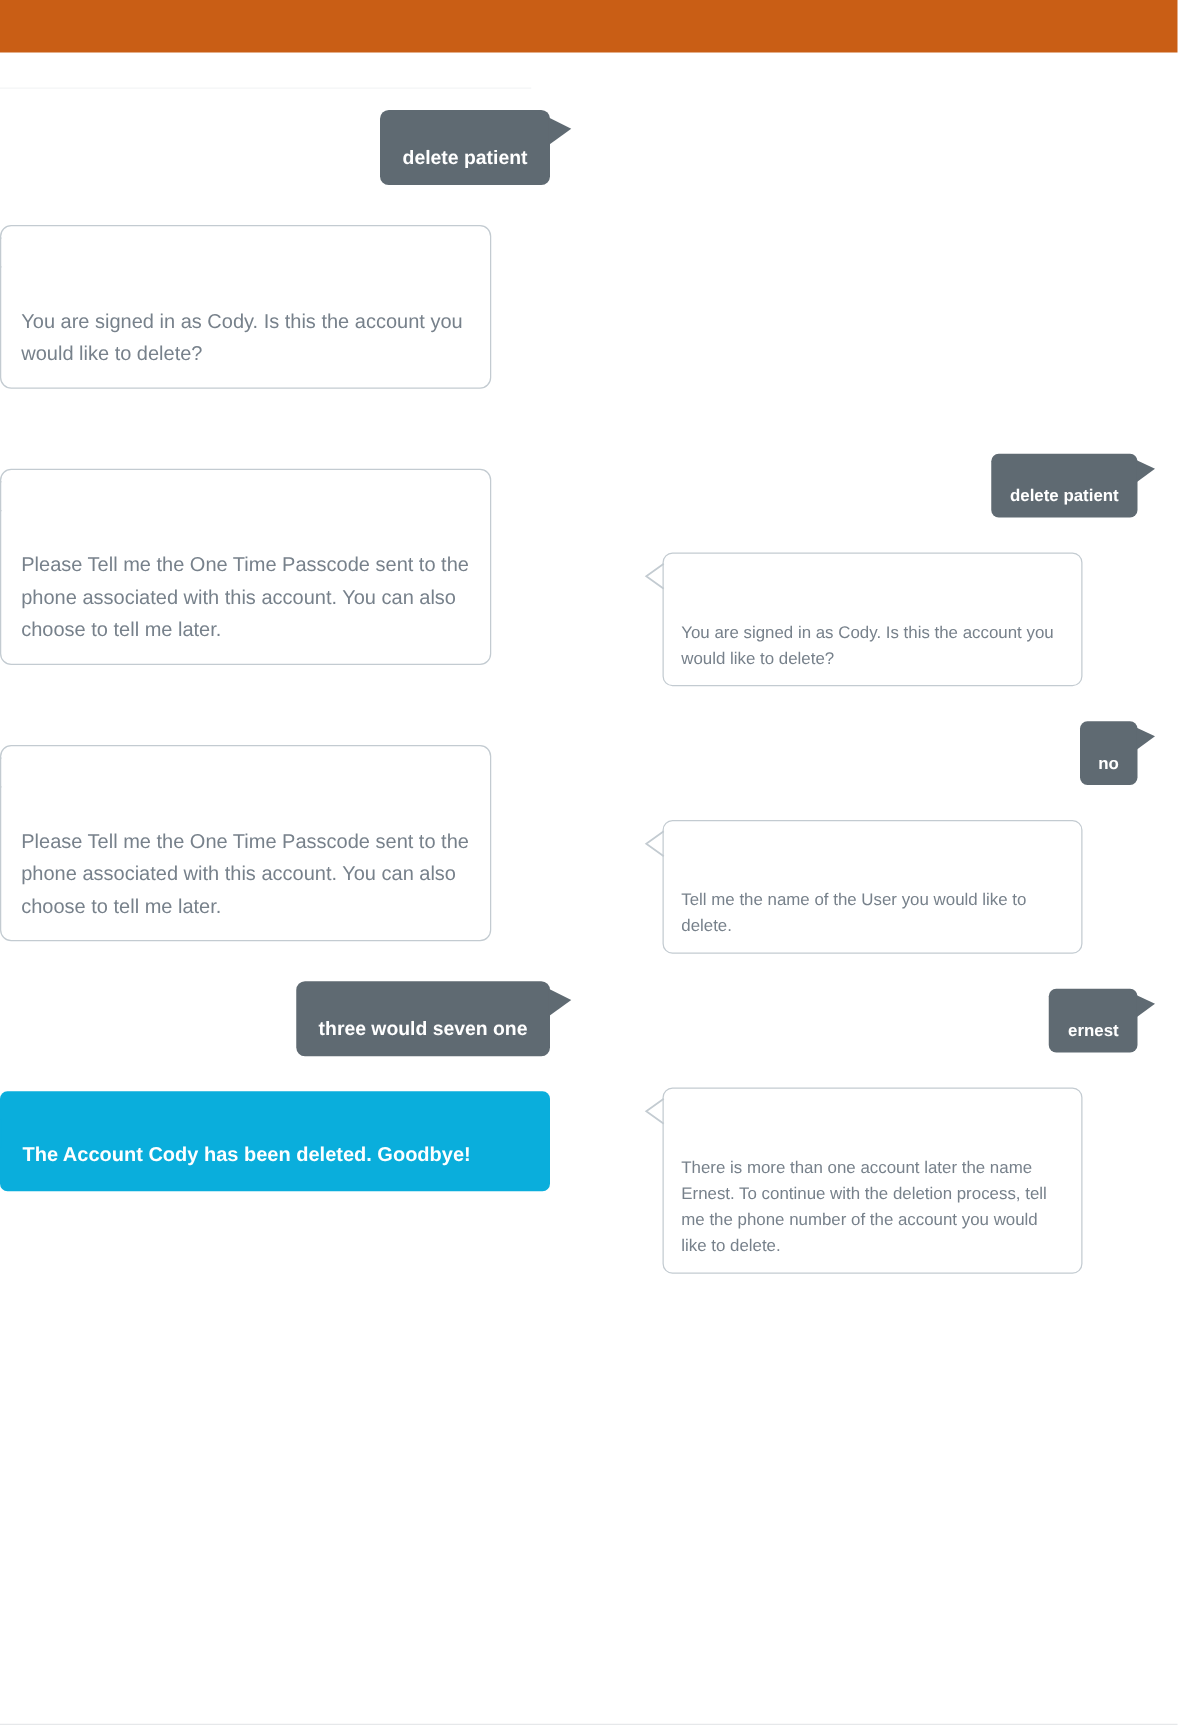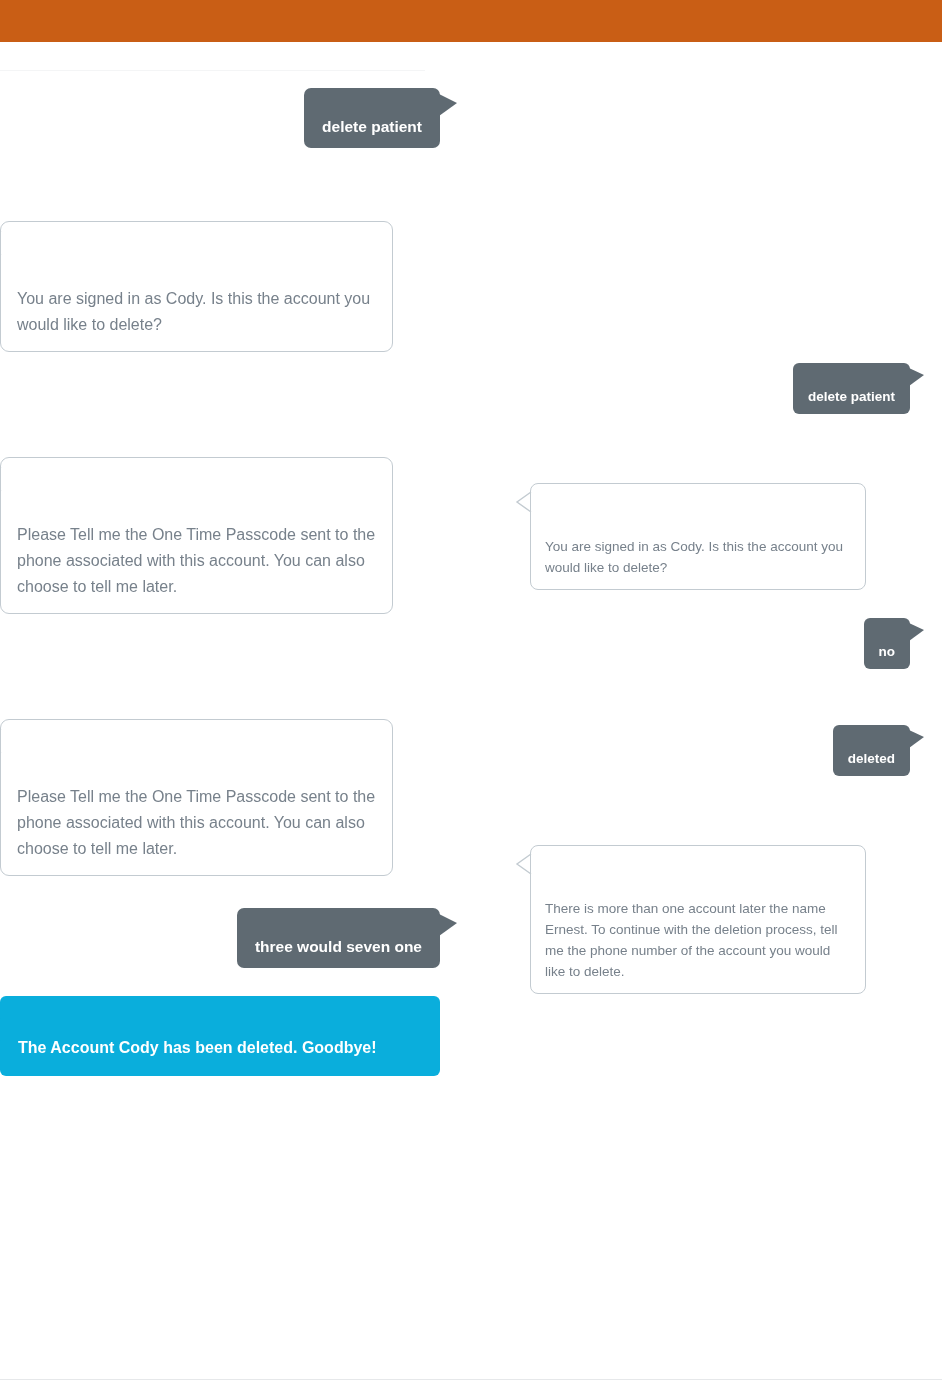--- a/index.html
+++ b/index.html
@@ -94,21 +94,20 @@
     border-bottom: 13px solid transparent;
     border-left: 18px solid #5f6a72;
   }
 
   
   .bubble.bot {
     background: #ffffff;
     color: #77818b;
     border: 1px solid #c3cbd1;
     border-radius: 9px;
-    margin-top: 41px;
   }
   .bubble.bot .tail-svg {
     position: absolute;
     left: -19px;
     top: 8px;
     overflow: visible;
   }
 
   
   .bubble.highlight {
@@ -269,35 +268,43 @@
   <div class="gap-sm"></div>
 
   <div class="msg-row from-user">
     <div class="bubble user">
       <span>no</span>
     </div>
   </div>
 
   <div class="gap-sm"></div>
 
-
-  <div class="gap-sm"></div>
-
-  <div class="msg-row from-user">
-    <div class="bubble user">
-      <span>deleted</span>
-    </div>
-  </div>
-
-  <div class="gap-sm"></div>
-
   <div class="msg-row from-bot">
     <div class="bubble bot">
       <svg class="tail-svg" width="17" height="22" viewBox="0 0 17 22">
         <path d="M16 1 L2 11 L16 21" fill="none" stroke="#c3cbd1" stroke-width="1.4"></path>
       </svg>
+      <span>Tell me the name of the User you would like to delete.</span>
+    </div>
+  </div>
+
+  <div class="gap-sm"></div>
+
+  <div class="msg-row from-user">
+    <div class="bubble user">
+      <span>ernest</span>
+    </div>
+  </div>
+
+  <div class="gap-sm"></div>
+
+  <div class="msg-row from-bot">
+    <div class="bubble bot">
+      <svg class="tail-svg" width="17" height="22" viewBox="0 0 17 22">
+        <path d="M16 1 L2 11 L16 21" fill="none" stroke="#c3cbd1" stroke-width="1.4"></path>
+      </svg>
       <span>There is more than one account later the name Ernest. To continue with the deletion process, tell me the phone number of the account you would like to delete.</span>
     </div>
   </div>
 
 </div>
 
 <div class="bottom-divider"></div>
 
 </body></html>

